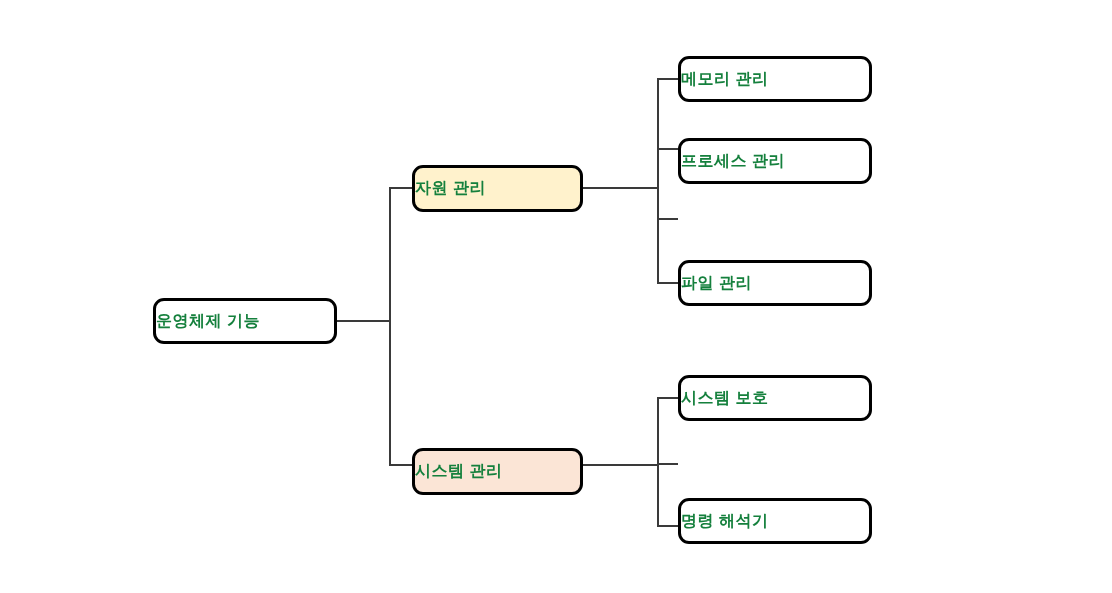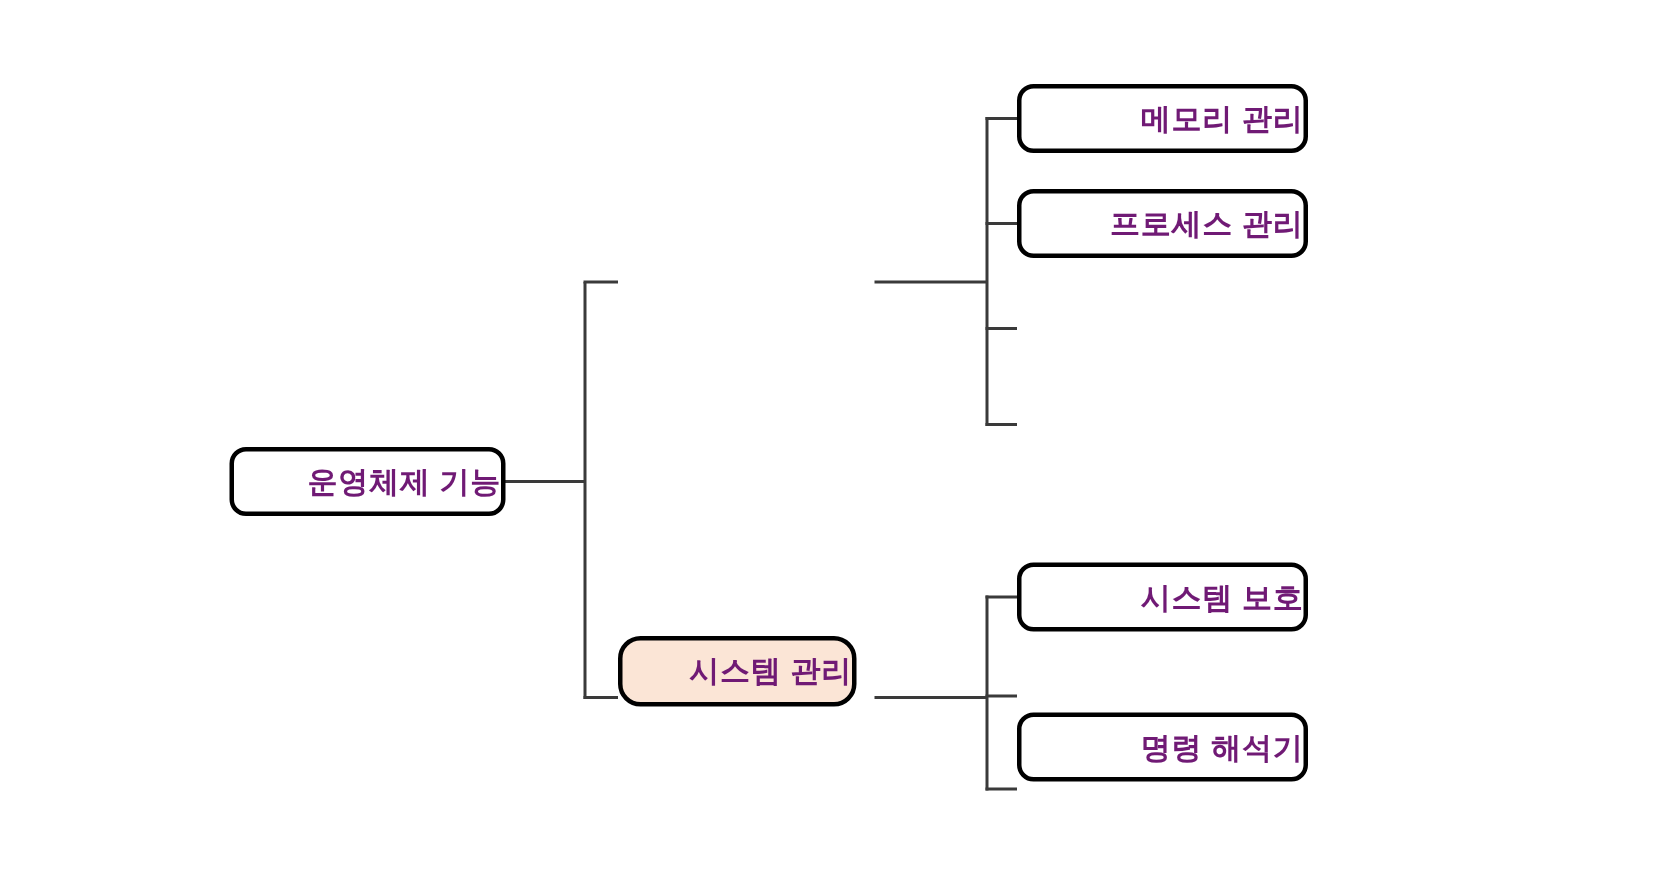--- a/index.html
+++ b/index.html
@@ -16,38 +16,38 @@
     overflow: hidden;
   }
   .node {
     position: absolute;
     box-sizing: border-box;
     border: 3px solid #000000;
     border-radius: 11px;
     background: #ffffff;
     display: flex;
     align-items: center;
-    justify-content: flex-end;
+    justify-content: flex-start;
     font-weight: 800;
-    font-size: 20px;
-    color: #701a75;
+    font-size: 16px;
+    color: #15803d;
     letter-spacing: 0.5px;
     white-space: nowrap;
   }
   .node.root   { left: 153px; top: 298px; width: 184px; height: 46px; }
   .node.mid1   { left: 412px; top: 165px; width: 171px; height: 47px; background: #FFF2CC; }
-  .node.mid2   { left: 412px; top: 424px; width: 159px; height: 47px; background: #FBE5D6; border-radius: 15px; }
+  .node.mid2   { left: 412px; top: 448px; width: 171px; height: 47px; background: #FBE5D6; }
   .node.leaf   { left: 678px; width: 194px; height: 46px; }
   .node.leaf1  { top: 56px;  }
-  .node.leaf2  { top: 126px; }
+  .node.leaf2  { top: 138px; }
   .node.leaf3  { top: 196px; }
   .node.leaf4  { top: 260px; }
   .node.leaf5  { top: 375px; }
   .node.leaf6  { top: 441px; }
-  .node.leaf7  { top: 475px; padding-left: 23px; }
+  .node.leaf7  { top: 498px; }
 
   .line {
     position: absolute;
     background: #3a3a3a;
   }
   .h { height: 2px; }
   .v { width: 2px; }
 
   
   .l-root       { left: 326px; top: 320px; width: 64px; }
@@ -88,34 +88,40 @@
   <div class="line h s3"></div>
   <div class="line h s4"></div>
   <div class="line h s5"></div>
   <div class="line h s6"></div>
   <div class="line h s7"></div>
 
   <div class="node root">
     <span>운영체제 기능</span>
   </div>
 
+  <div class="node mid1">
+    <span>자원 관리</span>
+  </div>
 
   <div class="node mid2">
     <span>시스템 관리</span>
   </div>
 
   <div class="node leaf leaf1">
     <span>메모리 관리</span>
   </div>
 
   <div class="node leaf leaf2">
     <span>프로세스 관리</span>
   </div>
 
 
+  <div class="node leaf leaf4">
+    <span>파일 관리</span>
+  </div>
 
   <div class="node leaf leaf5">
     <span>시스템 보호</span>
   </div>
 
 
   <div class="node leaf leaf7">
     <span>명령 해석기</span>
   </div>
 

